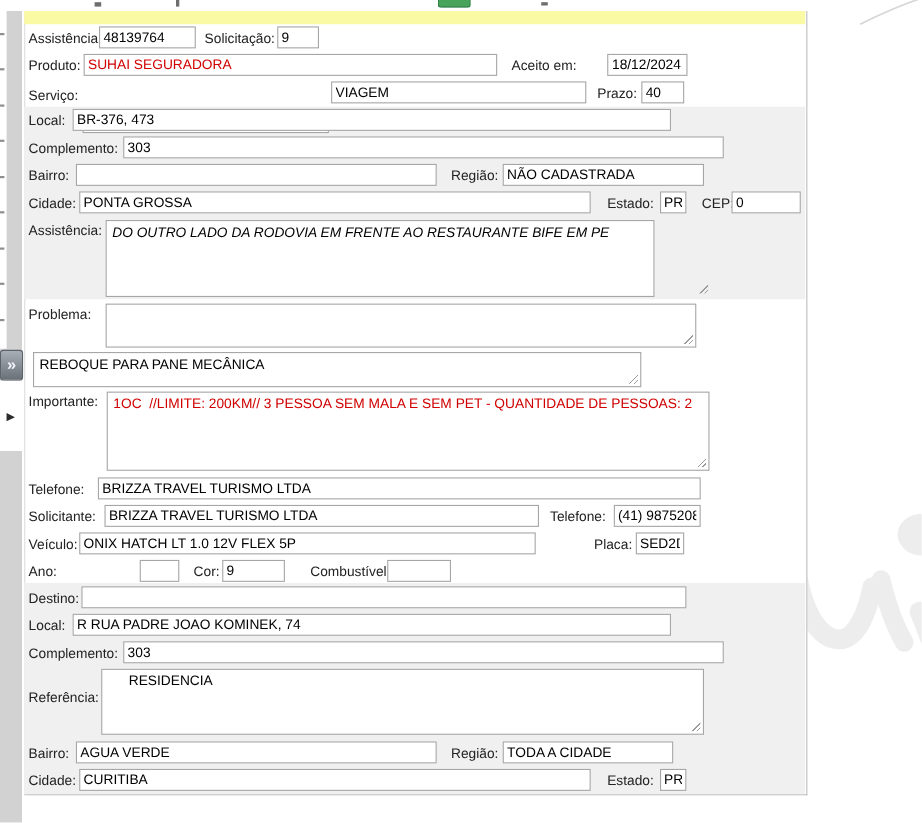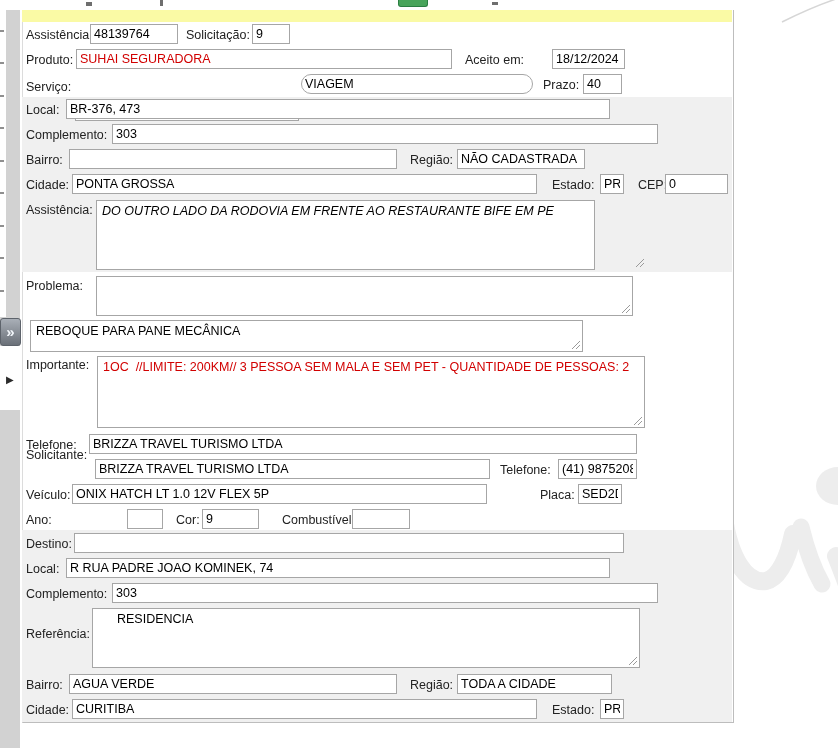--- a/index.html
+++ b/index.html
@@ -90,34 +90,34 @@
   <div class="lbl" style="left:186px;top:28px">Solicitação:</div>
   <input class="inp" style="left: 252px; top: 24px; width: 38px;" value="9">
 
   <div class="lbl" style="left:26px;top:53px">Produto:</div>
   <input class="inp red" style="left: 76px; top: 49px; width: 376px;" value="SUHAI SEGURADORA">
   <div class="lbl" style="left:465px;top:53px">Aceito em:</div>
   <input class="inp" style="left: 552px; top: 49px; width: 73px;" value="18/12/2024 19:50">
 
   <div class="lbl" style="left:26px;top:80px">Serviço:</div>
   <input class="inp" style="left: 75px; top: 74px; width: 224px; margin-top: 27px;" value="TÁXI">
-  <input class="inp" style="left: 301px; top: 74px; width: 232px; border-radius: 10px;" value="VIAGEM">
+  <input class="inp" style="left: 301px; top: 74px; width: 232px;" value="VIAGEM">
   <div class="lbl" style="left:543px;top:78px">Prazo:</div>
   <input class="inp" style="left: 583px; top: 74px; width: 39px;" value="40">
 
   <div class="lbl" style="left:26px;top:103px">Local:</div>
   <input class="inp" style="left: 66px; top: 99px; width: 544px;" value="BR-376, 473">
 
   <div class="lbl" style="left:26px;top:128px">Complemento:</div>
   <input class="inp" style="left: 112px; top: 124px; width: 546px;" value="303">
 
   <div class="lbl" style="left:26px;top:153px">Bairro:</div>
   <input class="inp" style="left: 69px; top: 149px; width: 328px;" value="">
   <div class="lbl" style="left:410px;top:153px">Região:</div>
-  <input class="inp" style="left: 457px; top: 149px; width: 128px;" value="NÃO CADASTRADA">
+  <input class="inp" style="left: 457px; top: 149px; width: 183px;" value="NÃO CADASTRADA">
 
   <div class="lbl" style="left:26px;top:178px">Cidade:</div>
   <input class="inp" style="left: 72px; top: 174px; width: 465px;" value="PONTA GROSSA">
   <div class="lbl" style="left:552px;top:178px">Estado:</div>
   <input class="inp" style="left: 600px; top: 174px; width: 24px;" value="PR">
   <div class="lbl" style="left:638px;top:178px">CEP:</div>
   <input class="inp" style="left: 665px; top: 174px; width: 63px;" value="0">
 
   <div class="lbl" style="left:26px;top:203px">Assistência:</div>
   <textarea class="ta" style="left: 96px; top: 200px; width: 499px; height: 70px; font-style: italic;">DO OUTRO LADO DA RODOVIA EM FRENTE AO RESTAURANTE BIFE EM PE</textarea>
@@ -130,21 +130,21 @@
   <textarea class="ta" style="left: 30px; top: 320px; width: 553px; height: 32px;">REBOQUE PARA PANE MECÂNICA</textarea>
   <div class="grip" style="left:570px;top:339px"></div>
 
   <div class="lbl" style="left:26px;top:358px">Importante:</div>
   <textarea class="ta red" style="left: 97px; top: 356px; width: 548px; height: 72px;">1OC  //LIMITE: 200KM// 3 PESSOA SEM MALA E SEM PET - QUANTIDADE DE PESSOAS: 2</textarea>
   <div class="grip" style="left:632px;top:415px"></div>
 
   <div class="lbl" style="left:26px;top:438px">Telefone:</div>
   <input class="inp" style="left: 89px; top: 434px; width: 548px;" value="BRIZZA TRAVEL TURISMO LTDA">
 
-  <div class="lbl" style="left:26px;top:448px">Solicitante:</div>
+  <div class="lbl" style="left:26px;top:463px">Solicitante:</div>
   <input class="inp" style="left: 95px; top: 459px; width: 395px;" value="BRIZZA TRAVEL TURISMO LTDA">
   <div class="lbl" style="left:500px;top:463px">Telefone:</div>
   <input class="inp" style="left: 558px; top: 459px; width: 79px;" value="(41) 987520845">
 
   <div class="lbl" style="left:26px;top:488px">Veículo:</div>
   <input class="inp" style="left: 72px; top: 484px; width: 415px;" value="ONIX HATCH LT 1.0 12V FLEX 5P">
   <div class="lbl" style="left:540px;top:488px">Placa:</div>
   <input class="inp" style="left: 578px; top: 484px; width: 44px;" value="SED2D87">
 
   <div class="lbl" style="left:26px;top:513px">Ano:</div>

